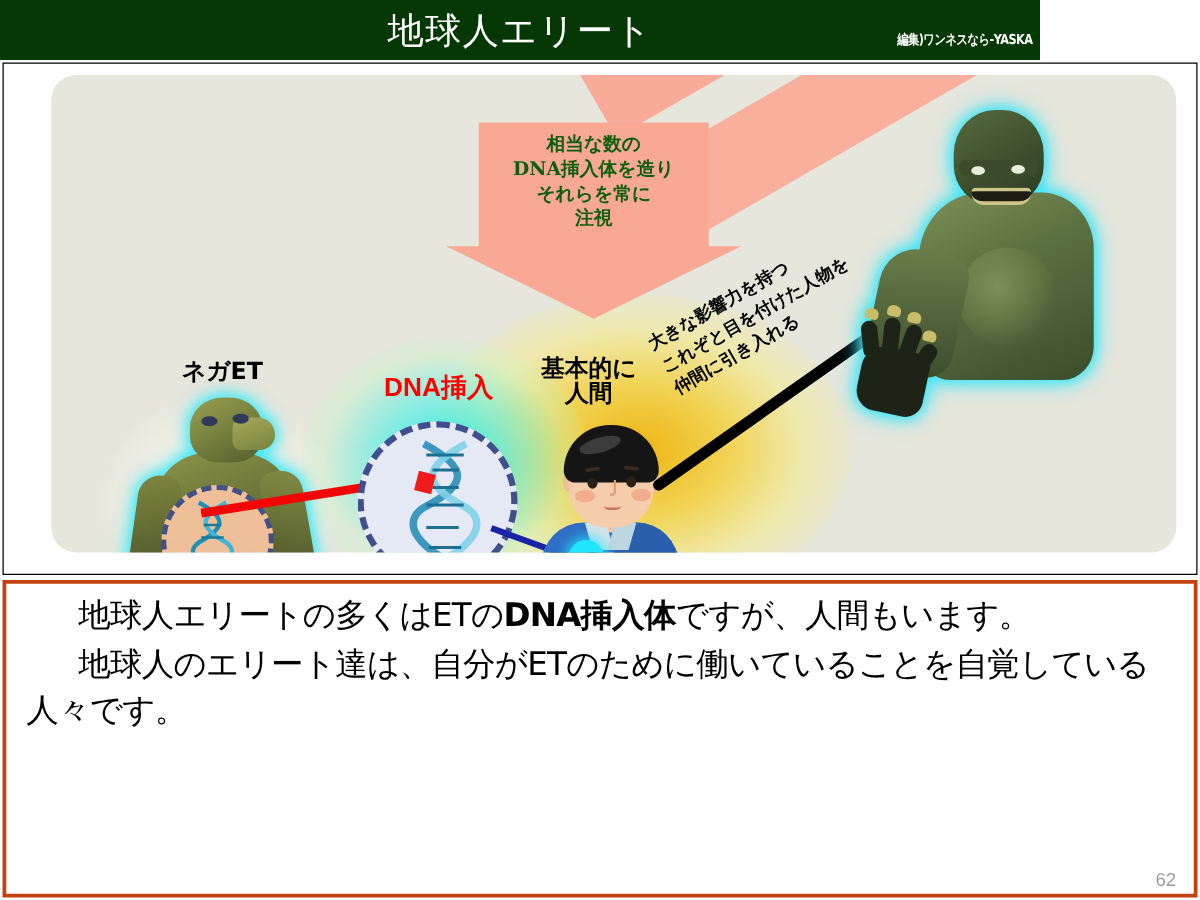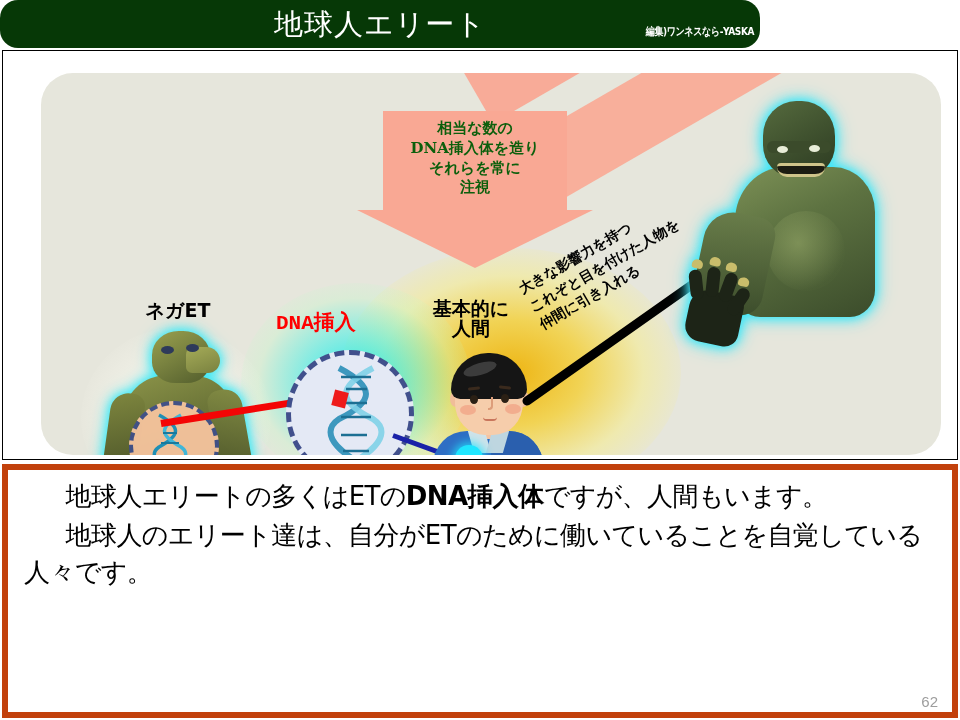--- a/index.html
+++ b/index.html
@@ -12,23 +12,23 @@
   #slide{
     position:relative;
     width:960px; height:720px;
     background:#ffffff;
     overflow:hidden;
   }
 
   
   #header{
     position:absolute; left:0; top:0;
-    width:760px; height:48px;
+    width:832px; height:48px;
     background:#063806;
-    display:flex; align-items:center; justify-content:center;border-radius:18px;
+    display:flex; align-items:center; justify-content:center;
   }
   #header-title{
     color:#ffffff;
     font-size:29px;
     font-weight:400;
     letter-spacing:1px;
     line-height:1;
     font-family:"DejaVu Sans","Liberation Sans",sans-serif;
   }
   #header-credit{
@@ -45,24 +45,24 @@
 
   
   #diagram-frame{
     position:absolute; left:2px; top:50px;
     width:956px; height:410px;
     background:#ffffff;
     border:1px solid #000000;
     overflow:hidden;
   }
   #diagram-panel{
-    position:absolute; left:38px; top:22px;
+    position:absolute; left:38px; top:9px;
     width:900px; height:382px;
     background:#e6e6dc;
-    border-radius:32px;
+    border-radius:20px;
     overflow:hidden;
   }
 
   
   .glow{ position:absolute; border-radius:50%; pointer-events:none; }
   #glow-cyan{
     left:200px; top:210px; width:230px; height:200px;
     background:radial-gradient(ellipse at center,
        rgba(0,235,235,0.85) 0%,
        rgba(60,240,230,0.55) 34%,
@@ -135,23 +135,23 @@
   }
 
   
   .dlabel{ position:absolute; white-space:pre-line; line-height:1.05; }
   #label-negaet{
     left:82px; top:228px; width:110px; text-align:center;
     color:#000000; font-size:19px; font-weight:bold;
     font-family:"DejaVu Sans","Liberation Sans",sans-serif;
   }
   #label-dnainsert{
-    left:235px; top:240px; width:150px; text-align:left;
+    left:235px; top:240px; width:150px; text-align:center;
     color:#ff0000; font-size:21px; font-weight:bold;
-    font-family:Liberation Mono, monospace;
+    font-family:Liberation Sans, sans-serif;
   }
   #label-kihonteki{
     left:360px; top:226px; width:140px; text-align:center;
     color:#000000; font-size:19px; font-weight:bold;
     font-family:"DejaVu Sans","Liberation Sans",sans-serif;
   }
   #label-diagonal{
     left:474px; top:208px;
     width:300px;
     color:#000000;
@@ -452,21 +452,21 @@
   .mon-nail{
     position:absolute; width:11px; height:9px;
     background:#c9bd6b; border-radius:50% 50% 30% 30%;
   }
 
   
   #text-frame{
     position:absolute; left:2px; top:464px;
     width:956px; height:254px;
     background:#ffffff;
-    border:6px solid #c2410c;
+    border:3px solid #c2410c;
     overflow:hidden;
   }
   #body-text{
     position:absolute; left:16px; top:8px;
     width:924px;
     color:#000000;
     font-size:26px;
     line-height:1.40;
     letter-spacing:-0.6px;
     font-family:"DejaVu Sans","Liberation Sans",sans-serif;

